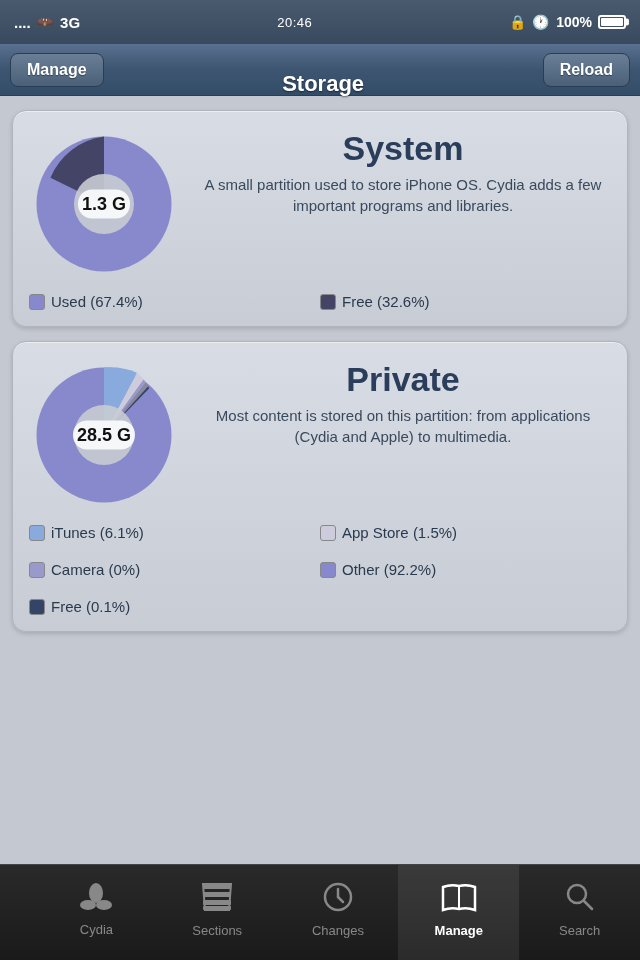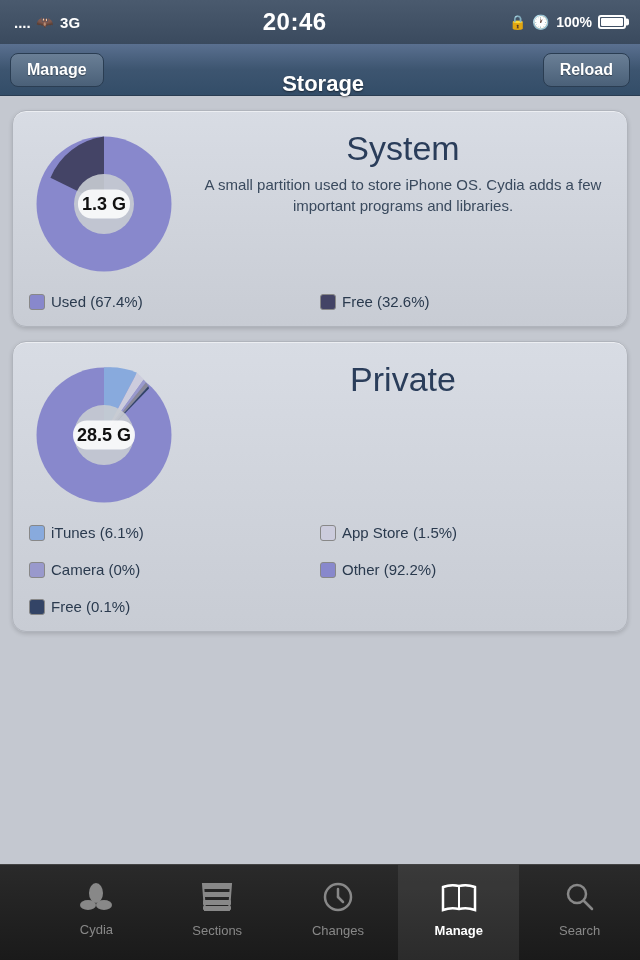--- a/index.html
+++ b/index.html
@@ -24,22 +24,22 @@
       font-size: 16px;
       font-weight: 600;
     }
     .status-left {
       display: flex;
       align-items: center;
       gap: 6px;
       font-size: 15px;
     }
     .status-center {
-      font-size: 24px;
-      font-weight: bold;
+      font-size: 13px;
+      font-weight: normal;
       letter-spacing: 0.5px;
     }
     .status-right {
       display: flex;
       align-items: center;
       gap: 6px;
       font-size: 14px;
     }
     .battery-body {
       width: 28px;
@@ -121,21 +121,21 @@
 
     .card-top {
       display: flex;
       align-items: flex-start;
       gap: 16px;
       margin-bottom: 14px;
     }
 
     .card-title {
       font-size: 34px;
-      font-weight: 400;
+      font-weight: 700;
       color: #2a3d5a;
       margin-bottom: 6px;
       font-family: 'Helvetica Neue', Helvetica, Arial, sans-serif;
     }
 
     .card-desc {
       font-size: 15px;
       color: #3a4a5e;
       text-align: center;
       line-height: 1.4;
@@ -313,20 +313,21 @@
 
           <path d="M50,50 L78,15 A45,45 0 0,1 79.5,17.5 Z" fill="#888899"></path>
 
           <path d="M50,50 L79.5,17.5 A45,45 0 0,1 80,19 Z" fill="#334466"></path>
           <circle cx="50" cy="50" r="20" fill="rgba(200,204,210,0.9)"></circle>
         </svg>
         <div class="pie-label">28.5 G</div>
       </div>
       <div class="card-text">
         <div class="card-title">Private</div>
+        <div class="card-desc">Most content is stored on this partition: from applications (Cydia and Apple) to multimedia.</div>
       </div>
     </div>
     <div class="legend">
       <div class="legend-item">
         <div class="legend-box" style="background:#88aadd;"></div>
         <span>iTunes (6.1%)</span>
       </div>
       <div class="legend-item">
         <div class="legend-box" style="background:#ccccdd;"></div>
         <span>App Store (1.5%)</span>

